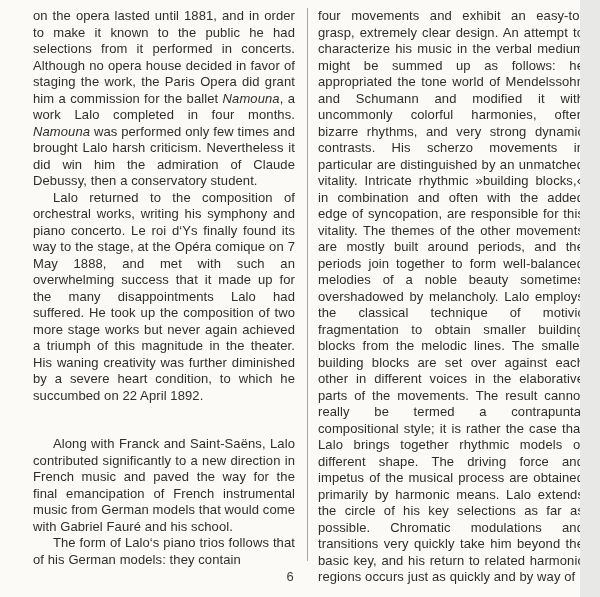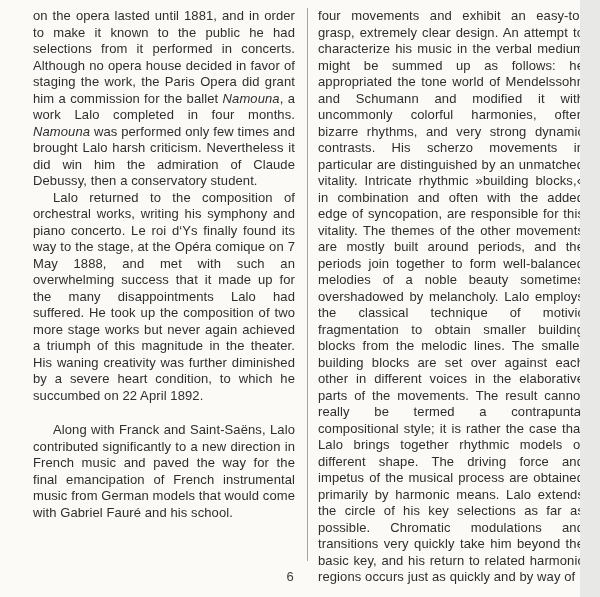--- a/index.html
+++ b/index.html
@@ -26,21 +26,21 @@
     -webkit-hyphens: auto;
     hyphens: auto;
   }
   .col-left  { left: 33px;  width: 262px; }
   .col-right { left: 318px; width: 266px; }
   .col p {
     margin: 0;
     padding: 0;
   }
   .col p.indent { text-indent: 20px; }
-  .col p.space-before { margin-top: 18px; }
+  .col p.space-before { margin-top: 32px; }
   .col .italic { font-style: italic; }
   .divider {
     position: absolute;
     left: 307px;
     top: 8px;
     width: 1px;
     height: 553px;
     background: #a6a5a2;
   }
   .page-number {
@@ -54,20 +54,21 @@
   }
 </style>
 </head>
 <body>
 
 <div class="page">
   <div class="col col-left" id="col-left">
       <p><span>on the opera lasted until 1881, and in order to make it known to the public he had selections from it performed in concerts. Although no opera house decided in favor of staging the work, the Paris Opera did grant him a commission for the ballet </span><span class="italic">Namouna</span><span>, a work Lalo completed in four months. </span><span class="italic">Namouna</span><span> was performed only few times and brought Lalo harsh criticism. Nevertheless it did win him the admiration of Claude Debussy, then a conservatory student.</span></p>
       <p class="indent"><span>Lalo returned to the composition of orchestral works, writing his symphony and piano concerto. Le roi d‘Ys finally found its way to the stage, at the Opéra comique on 7 May 1888, and met with such an overwhelming success that it made up for the many disappointments Lalo had suffered. He took up the composition of two more stage works but never again achieved a triumph of this magnitude in the theater. His waning creativity was further diminished by a severe heart condition, to which he succumbed on 22 April 1892.</span></p>
       <p class="indent space-before"><span>Along with Franck and Saint-Saëns, Lalo contributed significantly to a new direction in French music and paved the way for the final emancipation of French instrumental music from German models that would come with Gabriel Fauré and his school.</span></p>
+      <p class="indent"><span>The form of Lalo‘s piano trios follows that of his German models: they contain</span></p>
     </div>
 
   <div class="divider"></div>
 
   <div class="col col-right" id="col-right">
       <p><span>four movements and exhibit an easy-to-grasp, extremely clear design. An attempt to characterize his music in the verbal medium might be summed up as follows: he appropriated the tone world of Mendelssohn and Schumann and modified it with uncommonly colorful harmonies, often bizarre rhythms, and very strong dynamic contrasts. His scherzo movements in particular are distinguished by an unmatched vitality. Intricate rhythmic »building blocks,« in combination and often with the added edge of syncopation, are responsible for this vitality. The themes of the other movements are mostly built around periods, and the periods join together to form well-balanced melodies of a noble beauty sometimes overshadowed by melancholy. Lalo employs the classical technique of motivic fragmentation to obtain smaller building blocks from the melodic lines. The smaller building blocks are set over against each other in different voices in the elaborative parts of the movements. The result cannot really be termed a contrapuntal compositional style; it is rather the case that Lalo brings together rhythmic models of different shape. The driving force and impetus of the musical process are obtained primarily by harmonic means. Lalo extends the circle of his key selections as far as possible. Chromatic modulations and transitions very quickly take him beyond the basic key, and his return to related harmonic regions occurs just as quickly and by way of</span></p>
     </div>
 
   <div class="page-number">6</div>
 </div>

